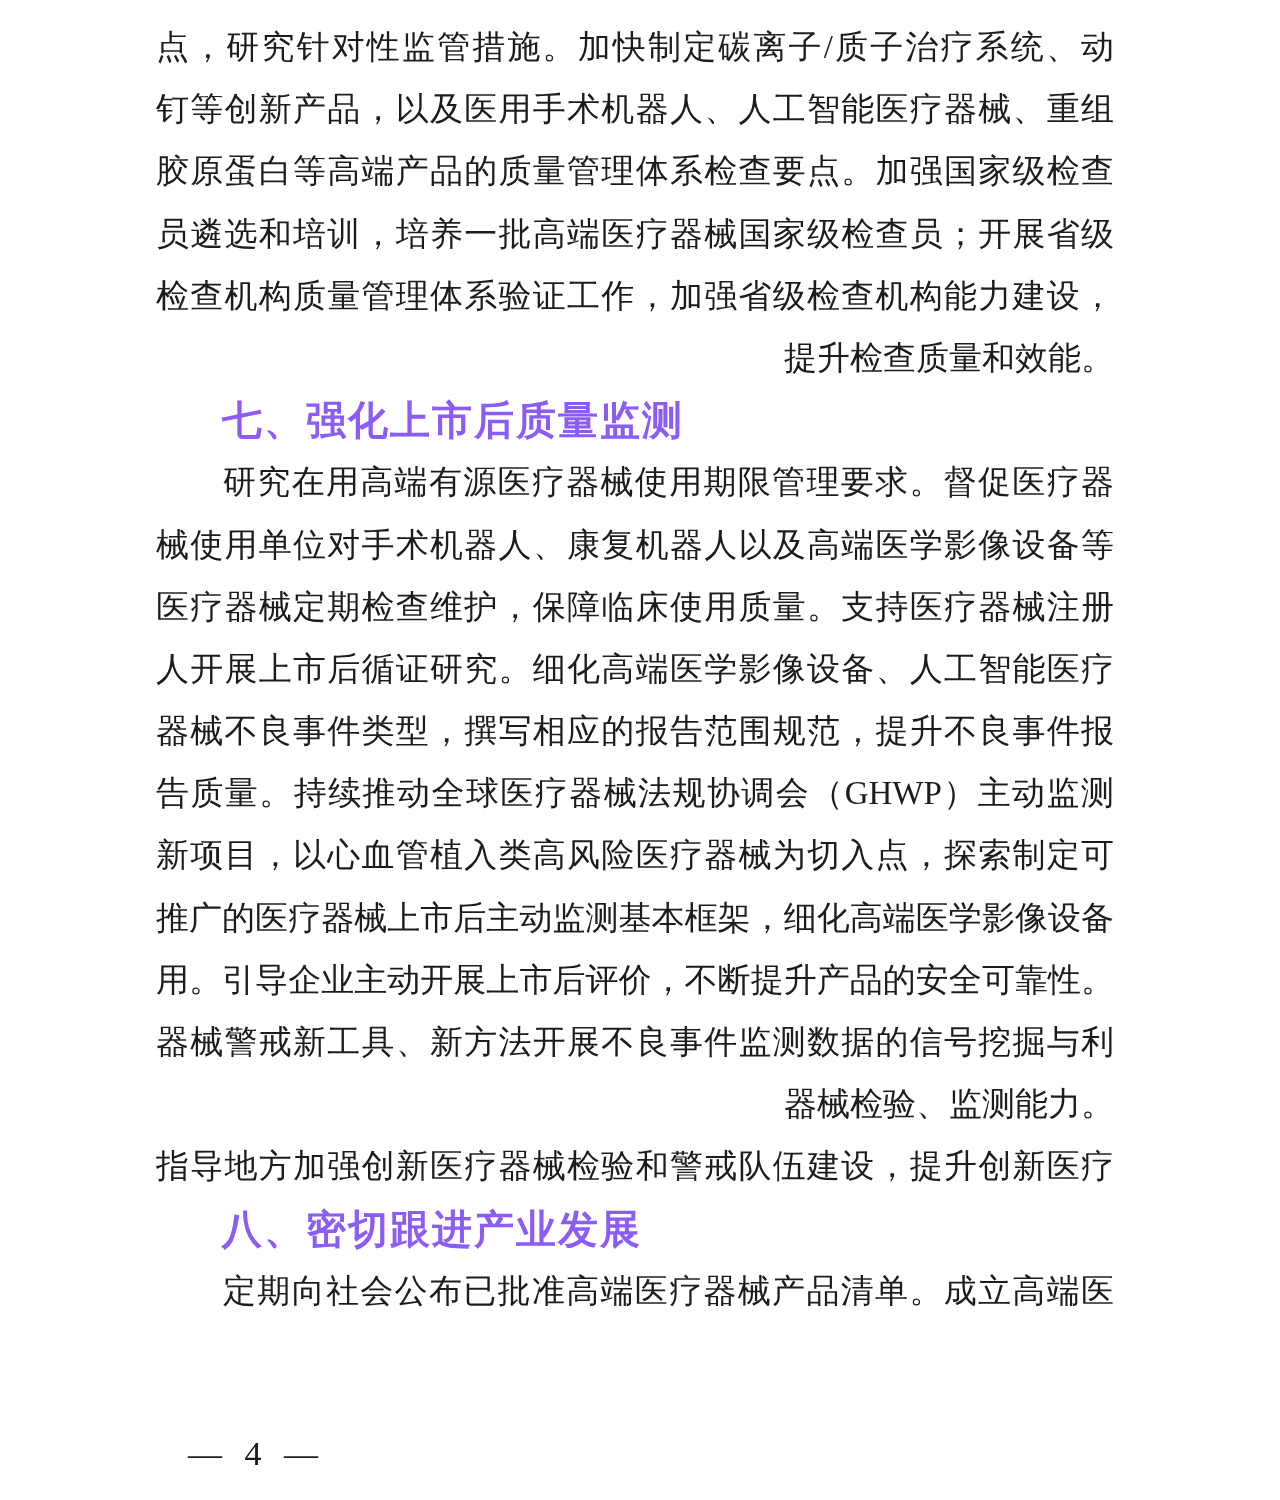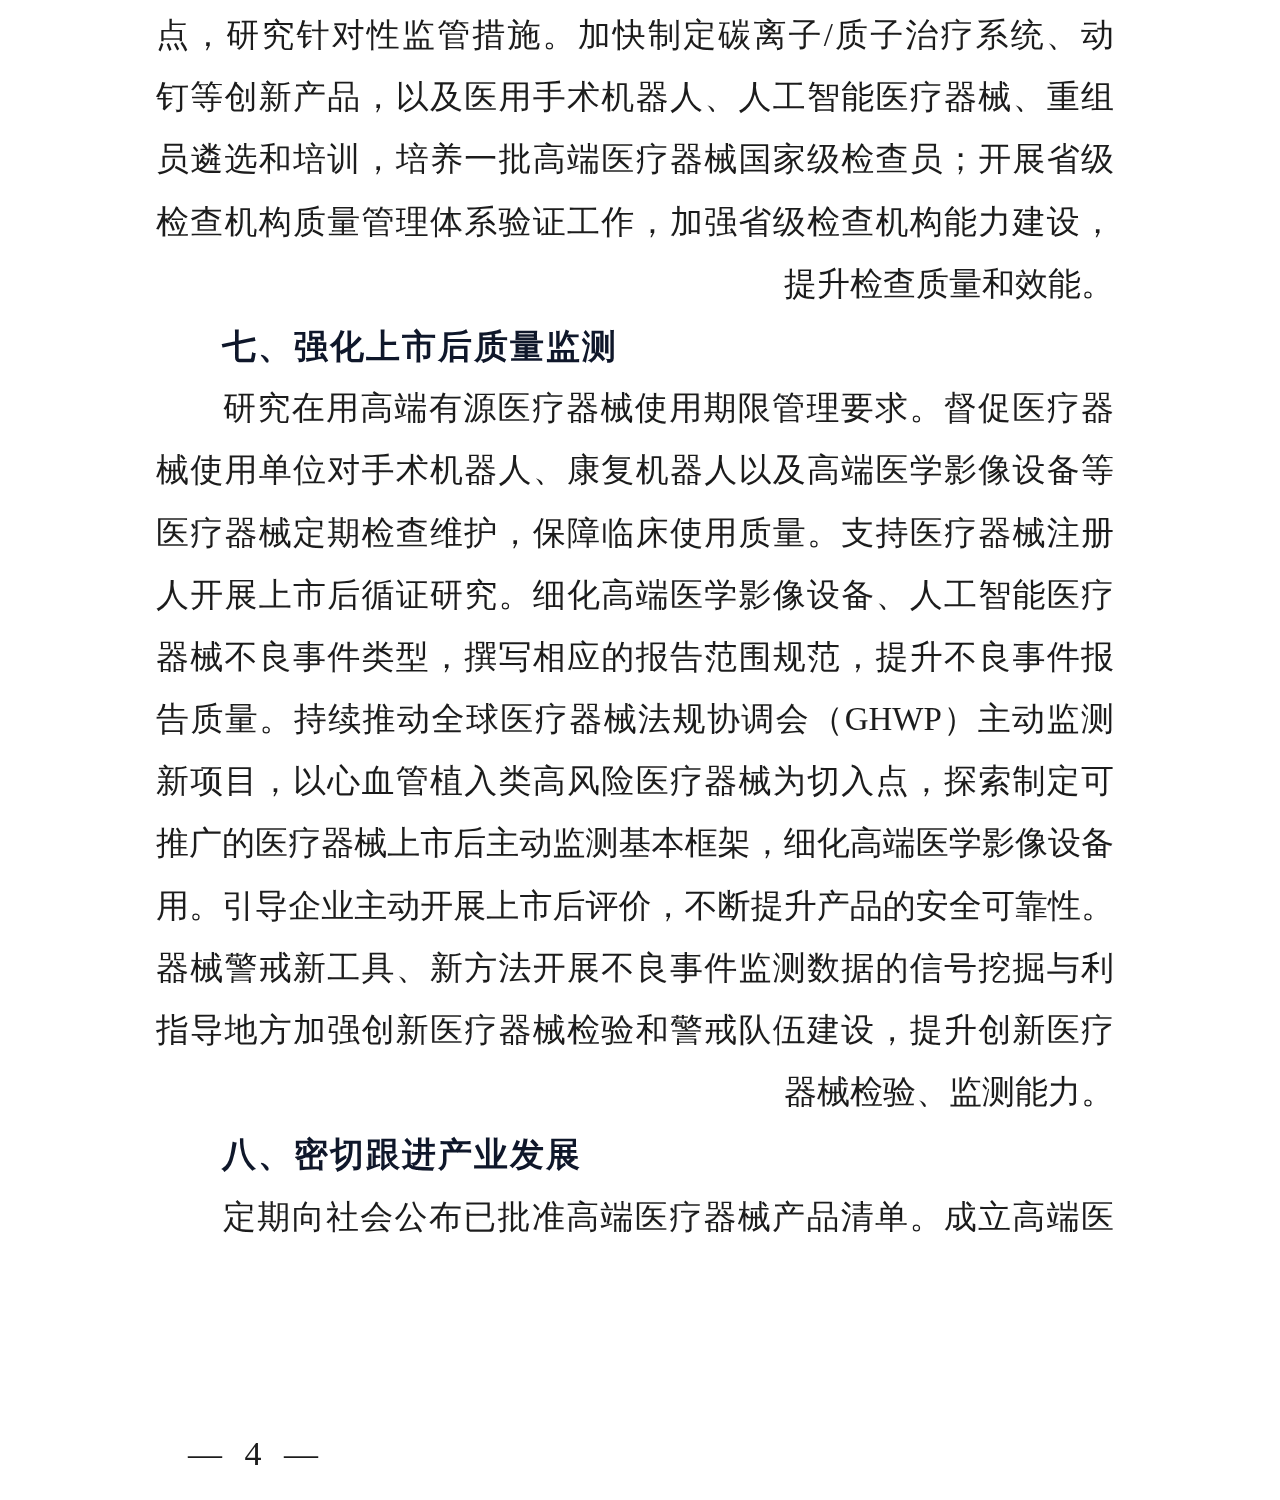--- a/index.html
+++ b/index.html
@@ -11,21 +11,21 @@
     position: relative;
     width: 1280px;
     height: 1500px;
     background: #ffffff;
     overflow: hidden;
     font-family: "Liberation Serif", "DejaVu Serif", serif;
   }
   .text-block {
     position: absolute;
     left: 156px;
-    top: 4px;
+    top: 16px;
     width: 958px;
   }
   .row {
     height: 62.2px;
     line-height: 62.2px;
     font-size: 33px;
     color: #1c1c1c;
     font-family: "Liberation Serif", "DejaVu Serif", serif;
     overflow: hidden;
   }
@@ -37,62 +37,63 @@
   .row.indent {
     padding-left: 67px;
   }
   .row.para-end {
     text-align: right;
     text-align-last: auto;
   }
   .row.heading {
     font-family: "Liberation Sans", "DejaVu Sans", sans-serif;
     font-weight: 700;
-    font-size: 34px;
+    font-size: 40px;
     letter-spacing: 2px;
     padding-left: 66px;
     text-align: left;
     text-align-last: auto;
-    color: #0f172a;
+    color: #8b5cf6;
   }
   .page-footer {
     position: absolute;
     left: 188px;
     top: 1432px;
     font-size: 34px;
     line-height: 44px;
     color: #1c1c1c;
     letter-spacing: 4px;
     word-spacing: 6px;
     font-family: "Liberation Serif", "DejaVu Serif", serif;
   }
 </style>
 </head>
 <body>
 
 <div class="page">
   <div class="text-block">
     <div class="row justify">点，研究针对性监管措施。加快制定碳离子/质子治疗系统、动</div>
     <div class="row justify">钉等创新产品，以及医用手术机器人、人工智能医疗器械、重组</div>
+    <div class="row justify">胶原蛋白等高端产品的质量管理体系检查要点。加强国家级检查</div>
     <div class="row justify">员遴选和培训，培养一批高端医疗器械国家级检查员；开展省级</div>
     <div class="row justify">检查机构质量管理体系验证工作，加强省级检查机构能力建设，</div>
     <div class="row para-end">提升检查质量和效能。</div>
     <div class="row heading">七、强化上市后质量监测</div>
     <div class="row justify indent">研究在用高端有源医疗器械使用期限管理要求。督促医疗器</div>
     <div class="row justify">械使用单位对手术机器人、康复机器人以及高端医学影像设备等</div>
     <div class="row justify">医疗器械定期检查维护，保障临床使用质量。支持医疗器械注册</div>
     <div class="row justify">人开展上市后循证研究。细化高端医学影像设备、人工智能医疗</div>
     <div class="row justify">器械不良事件类型，撰写相应的报告范围规范，提升不良事件报</div>
     <div class="row justify">告质量。持续推动全球医疗器械法规协调会（GHWP）主动监测</div>
     <div class="row justify">新项目，以心血管植入类高风险医疗器械为切入点，探索制定可</div>
     <div class="row justify">推广的医疗器械上市后主动监测基本框架，细化高端医学影像设备</div>
     <div class="row justify">用。引导企业主动开展上市后评价，不断提升产品的安全可靠性。</div>
     <div class="row justify">器械警戒新工具、新方法开展不良事件监测数据的信号挖掘与利</div>
+    <div class="row para-end">器械检验、监测能力。</div>
     <div class="row justify">指导地方加强创新医疗器械检验和警戒队伍建设，提升创新医疗</div>
-    <div class="row para-end">器械检验、监测能力。</div>
     <div class="row heading">八、密切跟进产业发展</div>
     <div class="row justify indent">定期向社会公布已批准高端医疗器械产品清单。成立高端医</div>
   </div>
 
   <div class="page-footer">
     <span>— 4 —</span>
   </div>
 </div>
 
 </body></html>

